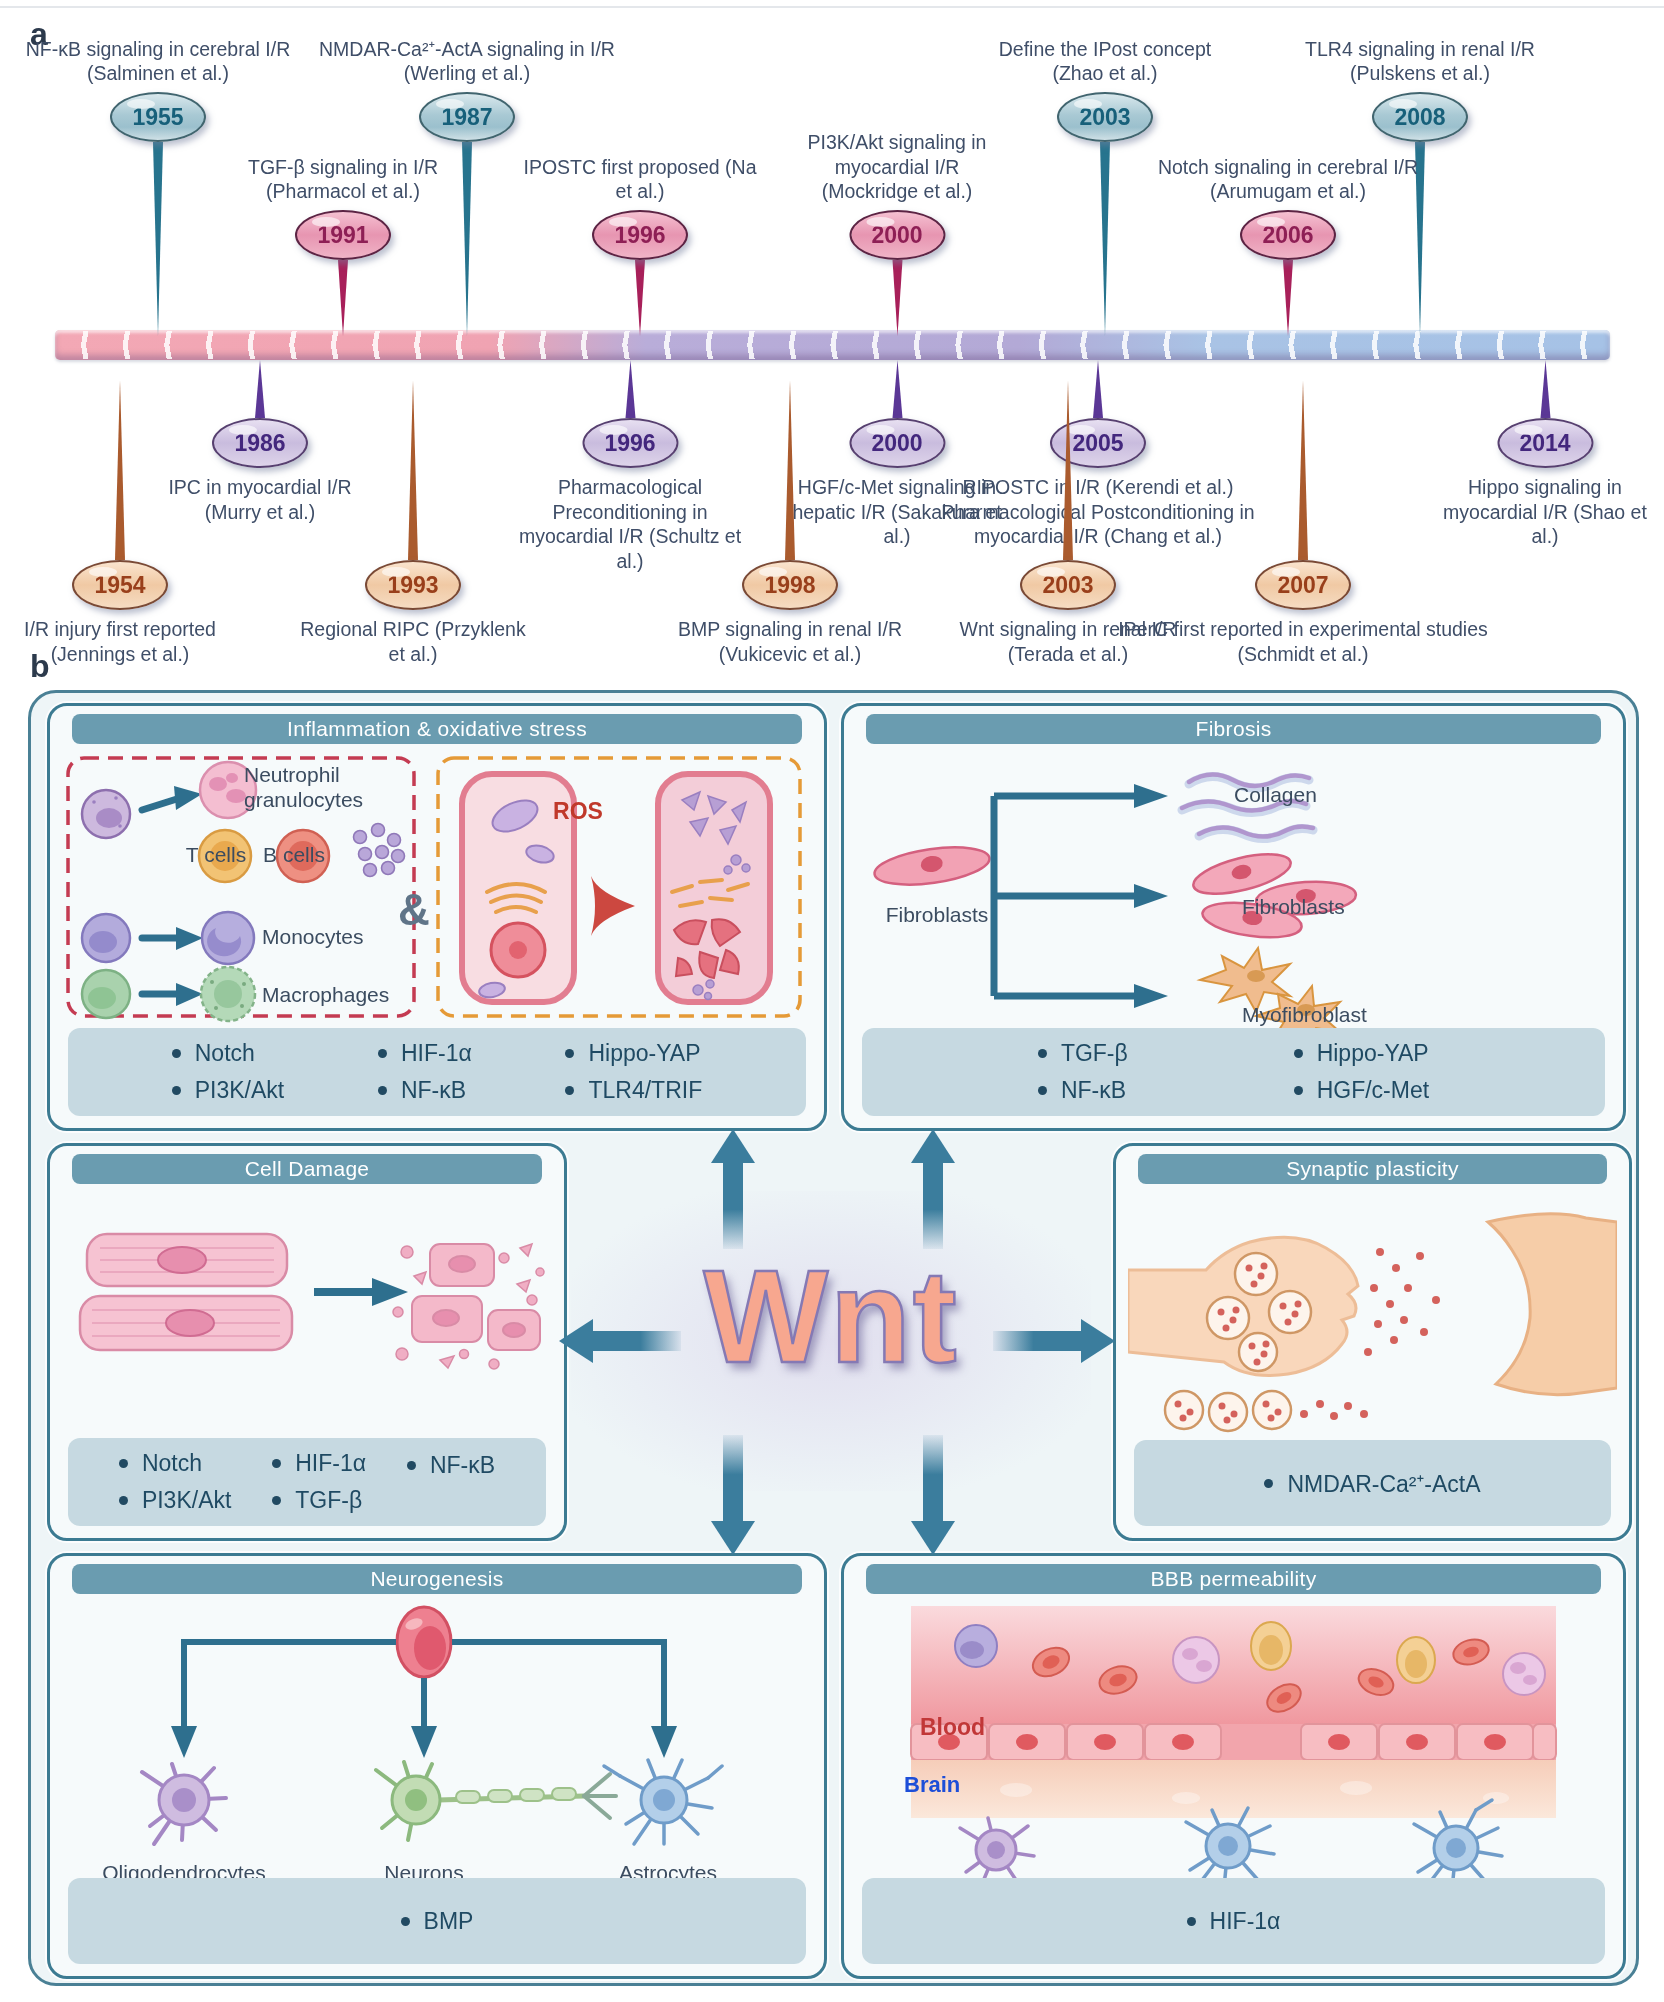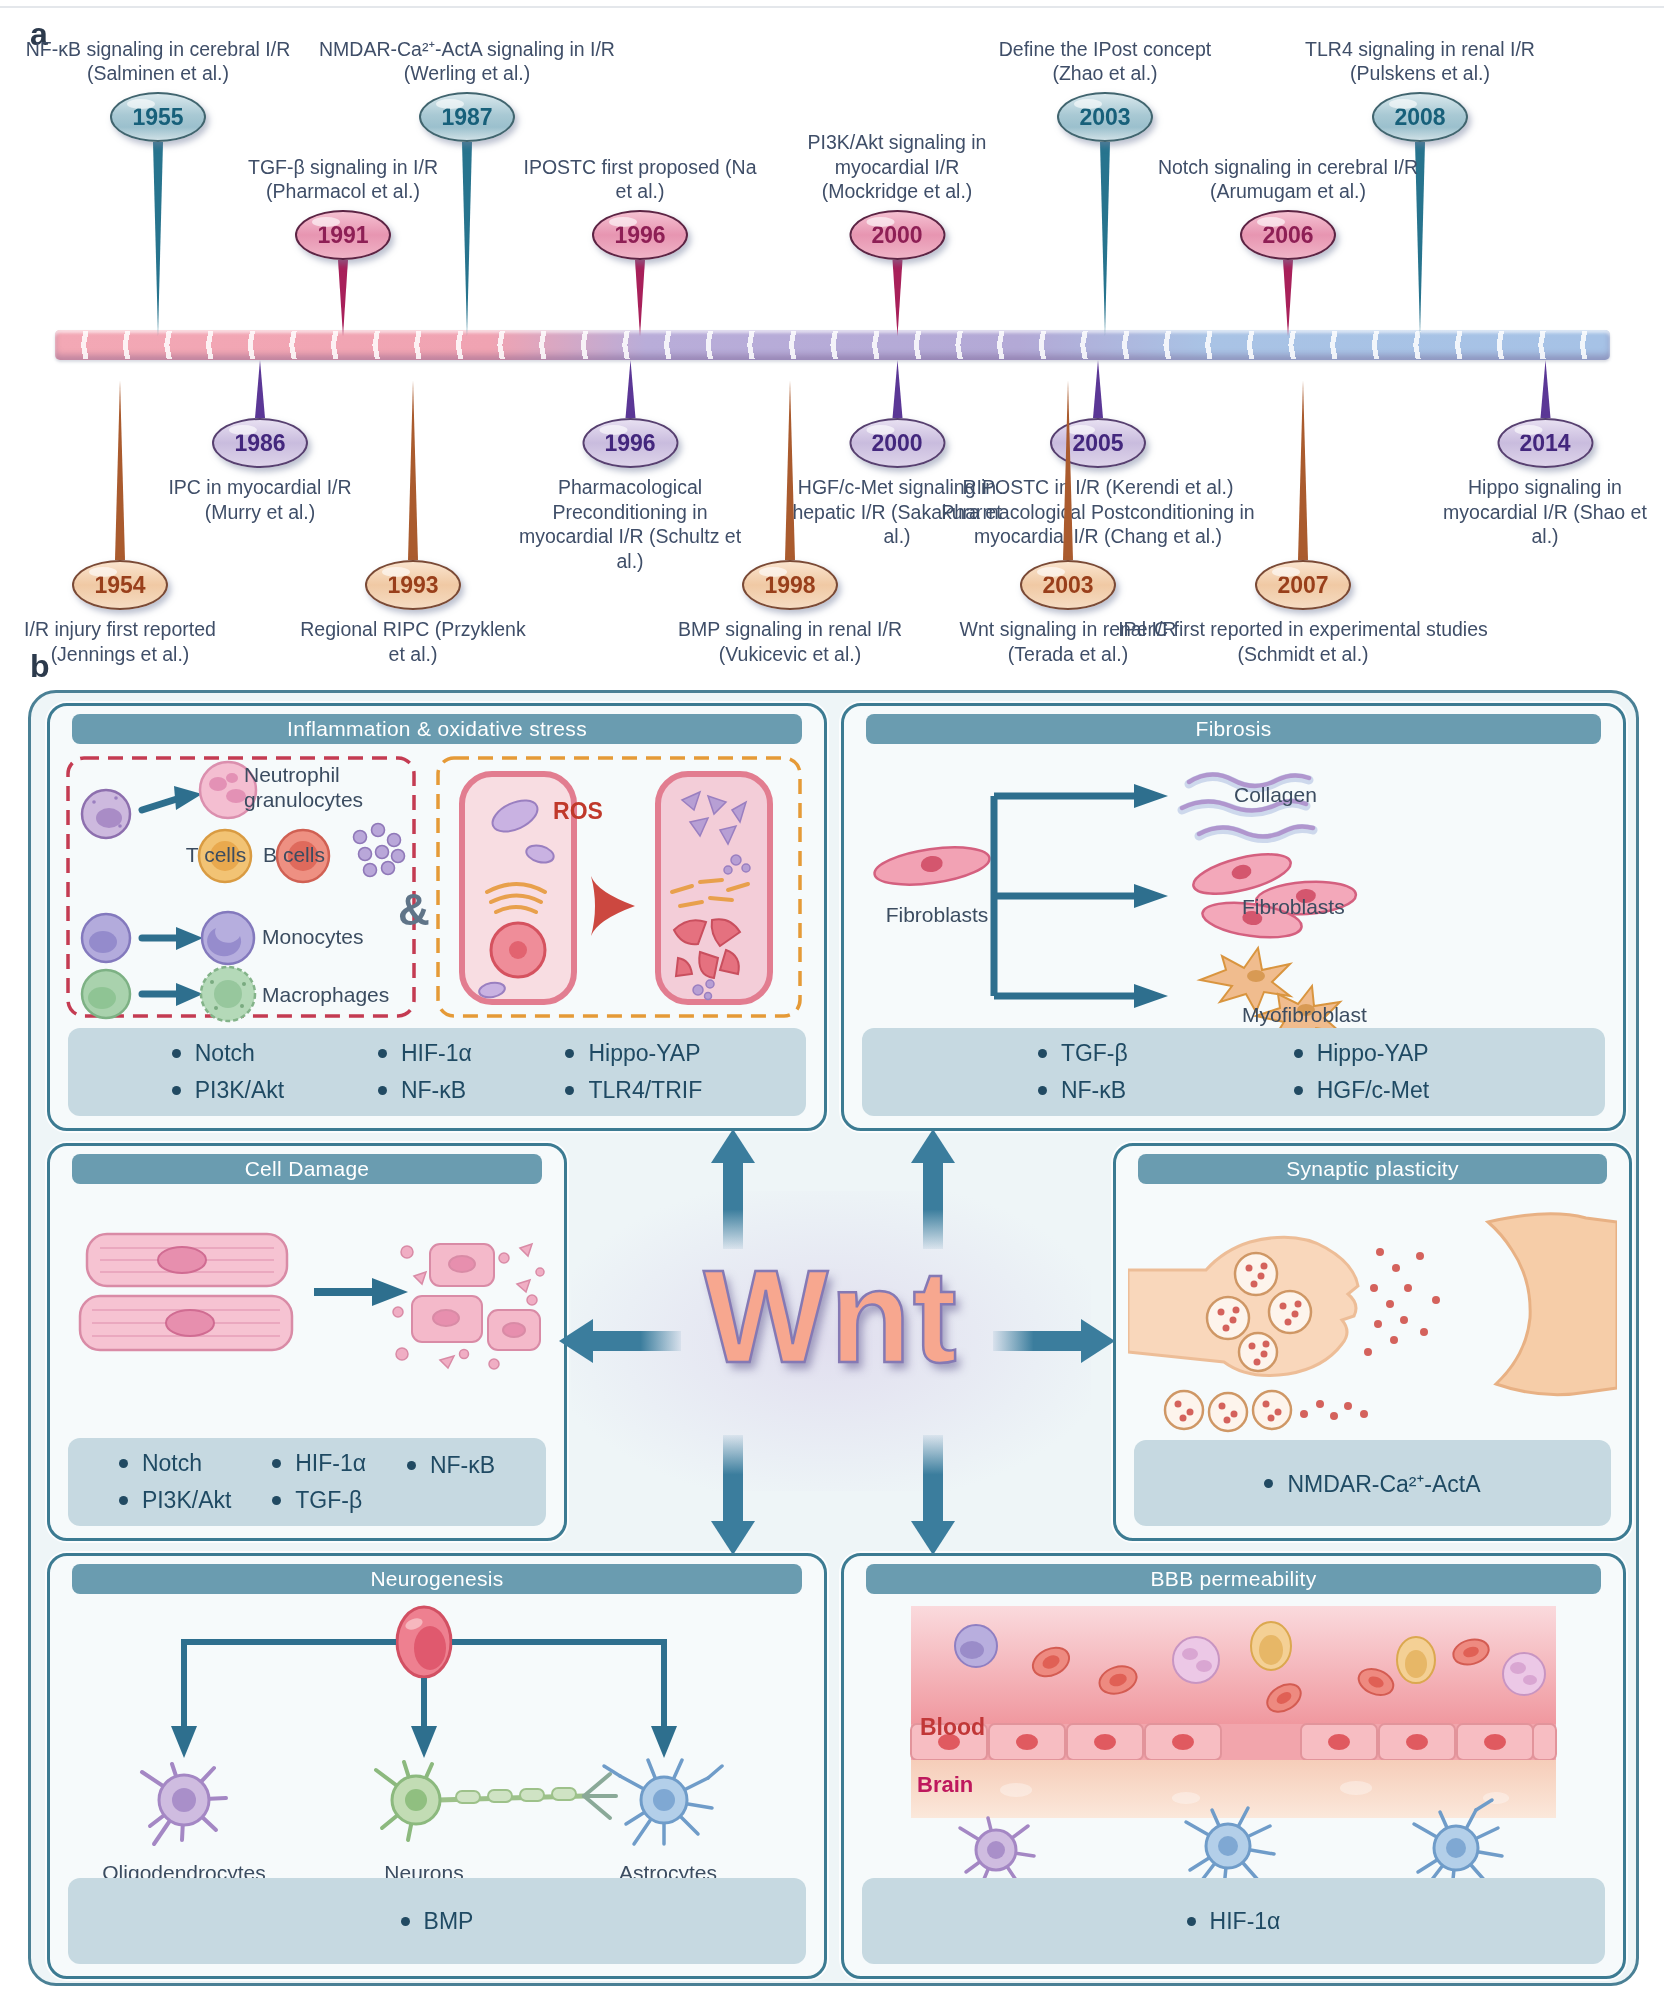--- a/index.html
+++ b/index.html
@@ -819,21 +819,21 @@
             <line x1="600" y1="248" x2="630" y2="282"></line>
               <line x1="600" y1="248" x2="596" y2="290"></line>
               <line x1="600" y1="248" x2="568" y2="290"></line>
             <line x1="620" y1="210" x2="636" y2="200"></line>
           </g>
           <circle cx="600" cy="248" r="22" fill="#b3cfe9" stroke="#6f9cc9" stroke-width="3"></circle>
             <circle cx="600" cy="248" r="10" fill="#7fa8d3"></circle>
         </g>
       </svg>
       <div class="ill-label" style="left:76px;top:158px;color:#c13737;font-weight:bold;font-size:23px;">Blood</div>
-      <div class="ill-label" style="left:73px;top:216px;color:#be185d;font-weight:bold;font-size:22px;">Brain</div>
+      <div class="ill-label" style="left:60px;top:216px;color:#1d4ed8;font-weight:bold;font-size:22px;">Brain</div>
       <div class="bbox-footer" style="justify-content:center;">
         <div class="sig">
             <span class="dot"></span>
             <span>HIF-1α</span>
           </div>
       </div>
     </div>
 
     <div class="wnt-backdrop"></div>
     <div class="wnt-word">Wnt</div>

